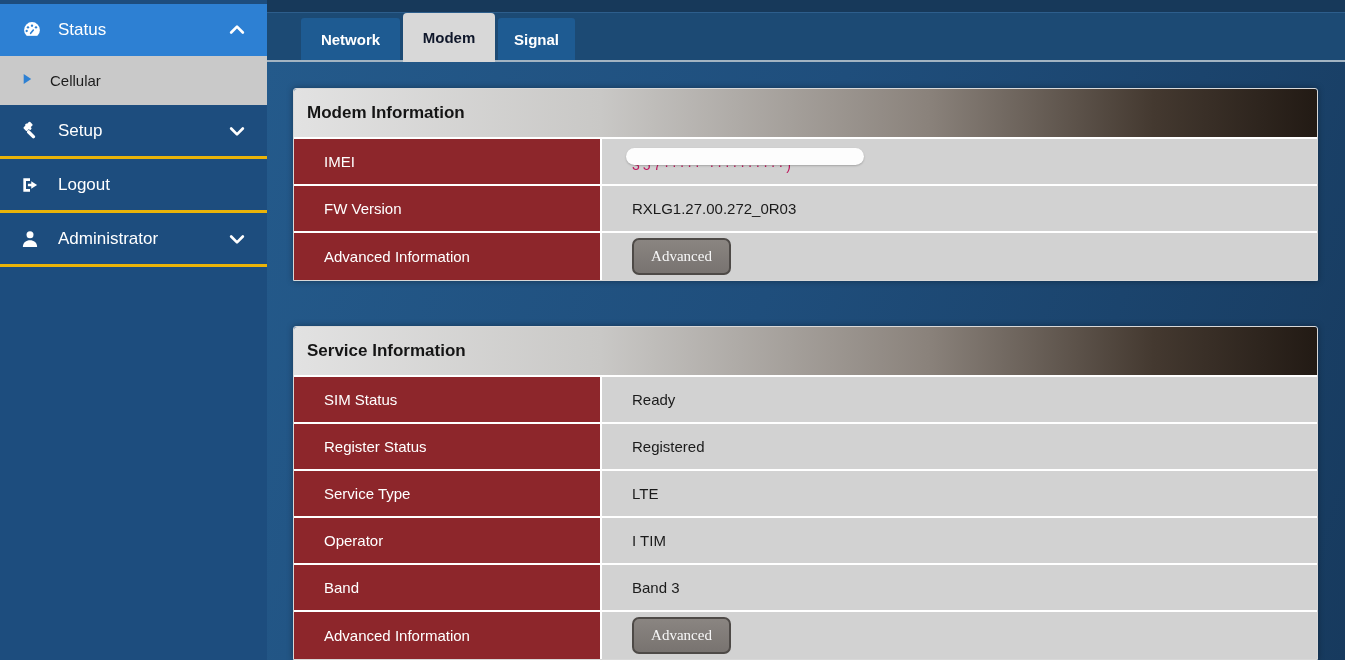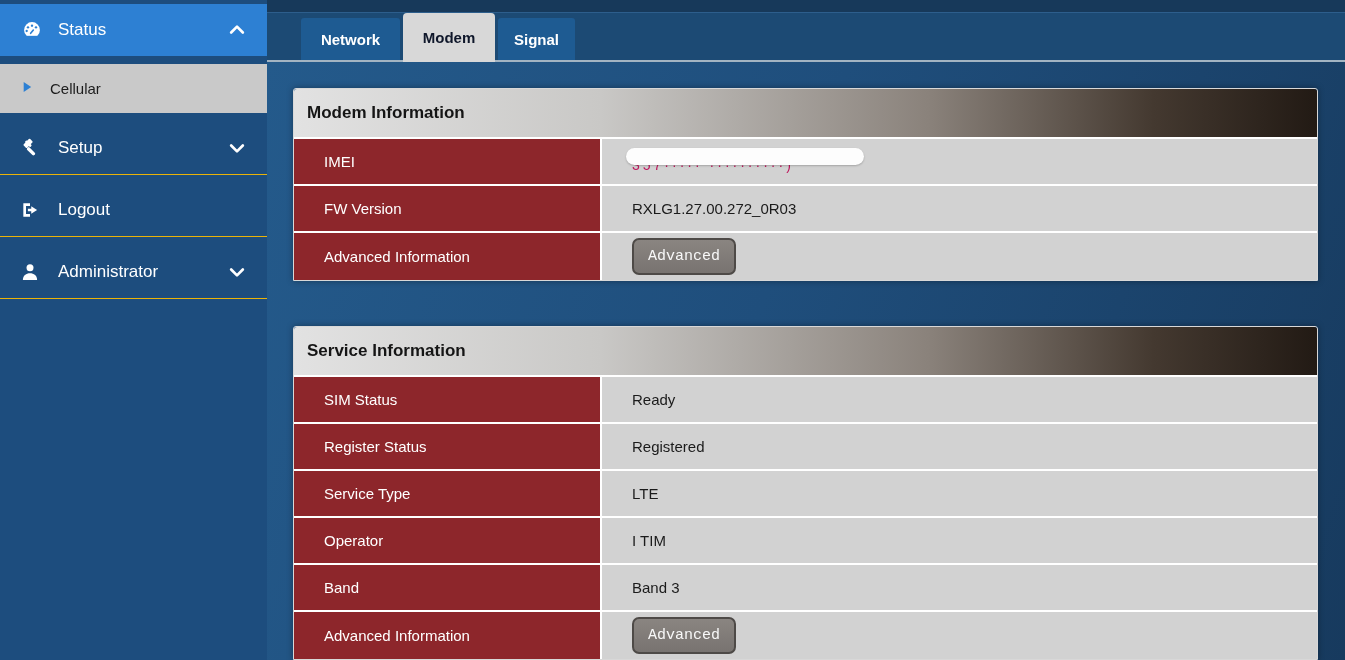--- a/index.html
+++ b/index.html
@@ -6,36 +6,36 @@
   html, body {
     width: 1345px; height: 660px; overflow: hidden;
     font-family: "Liberation Sans", sans-serif;
     background: #17395a;
   }
   .app { display: flex; width: 1345px; height: 660px; }
 
   
   .sidebar {
     flex: 0 0 267px; width: 267px; background: #1d4d7e;
-    padding-top: 4px; display: flex; flex-direction: column; gap: 8px;
+    padding-top: 4px; display: flex; flex-direction: column;
   }
   .side-item {
     display: flex; align-items: center; color: #fff;
     font-size: 17px; cursor: pointer; position: relative;
     padding-left: 20px; flex: 0 0 auto;
   }
   .side-item .mi { width: 26px; height: 20px; margin-right: 12px; flex: 0 0 26px; }
   .side-item .chev { position: absolute; right: 20px; width: 20px; height: 20px; }
   .item-status { height: 52px; background: #2d80d3; }
   .item-cellular {
     height: 49px; background: #c9c9c9; color: #1c1c1c;
     font-size: 15px; padding-left: 22px;
   }
   .item-cellular .mi { width: 12px; flex: 0 0 12px; margin-right: 16px; }
-  .item-plain { height: 54px; border-bottom: 1px solid #eab308; }
+  .item-plain { height: 54px; border-bottom: 3px solid #eab308; }
 
   
   .main { flex: 1; display: flex; flex-direction: column; min-width: 0; }
   .topstrip { height: 13px; background: #17395a; border-bottom: 1px solid #2d5e8c; }
   .tabbar {
     height: 49px; background: #1c4a74; display: flex; align-items: flex-end;
     padding-left: 34px; border-bottom: 2px solid #a3b4c2; position: relative;
   }
   .tab {
     height: 42px; display: flex; align-items: center; justify-content: center;
@@ -75,21 +75,21 @@
     border-right: 2px solid #fff;
   }
   .row-value {
     flex: 1; background: #d2d2d2; color: #1b1b1b;
     display: flex; align-items: center; padding-left: 30px; font-size: 15px;
   }
   .btn-advanced {
     min-width: 99px; height: 37px; padding: 0 14px;
     background: linear-gradient(#8a8581, #787370);
     border: 2px solid #4e4a47; border-radius: 7px;
-    color: #f8f8f8; font-size: 15px; font-family: Liberation Mono, monospace;
+    color: #f8f8f8; font-size: 15px; font-family: Liberation Serif, serif;
     cursor: pointer;
   }
 
   
   .imei-wrap { position: relative; display: inline-block; height: 22px; width: 260px; }
   .imei-faint {
     position: absolute; left: 0; bottom: 0; font-size: 14px; color: #be185d;
     letter-spacing: 3px; white-space: nowrap;
   }
   .imei-blob {

